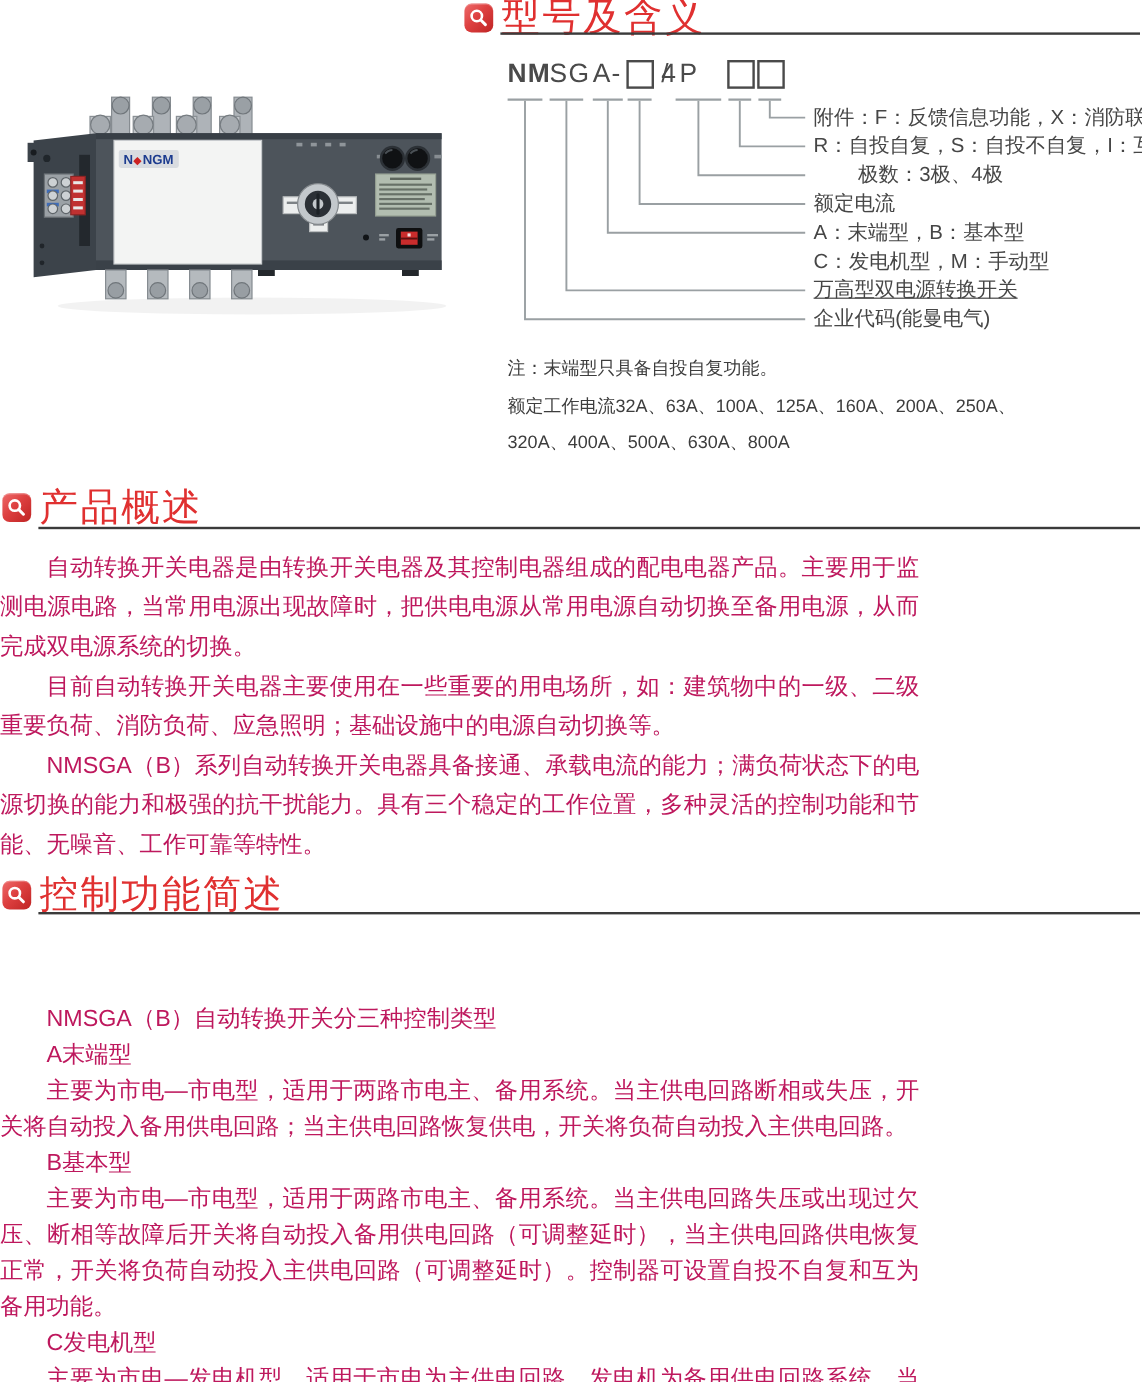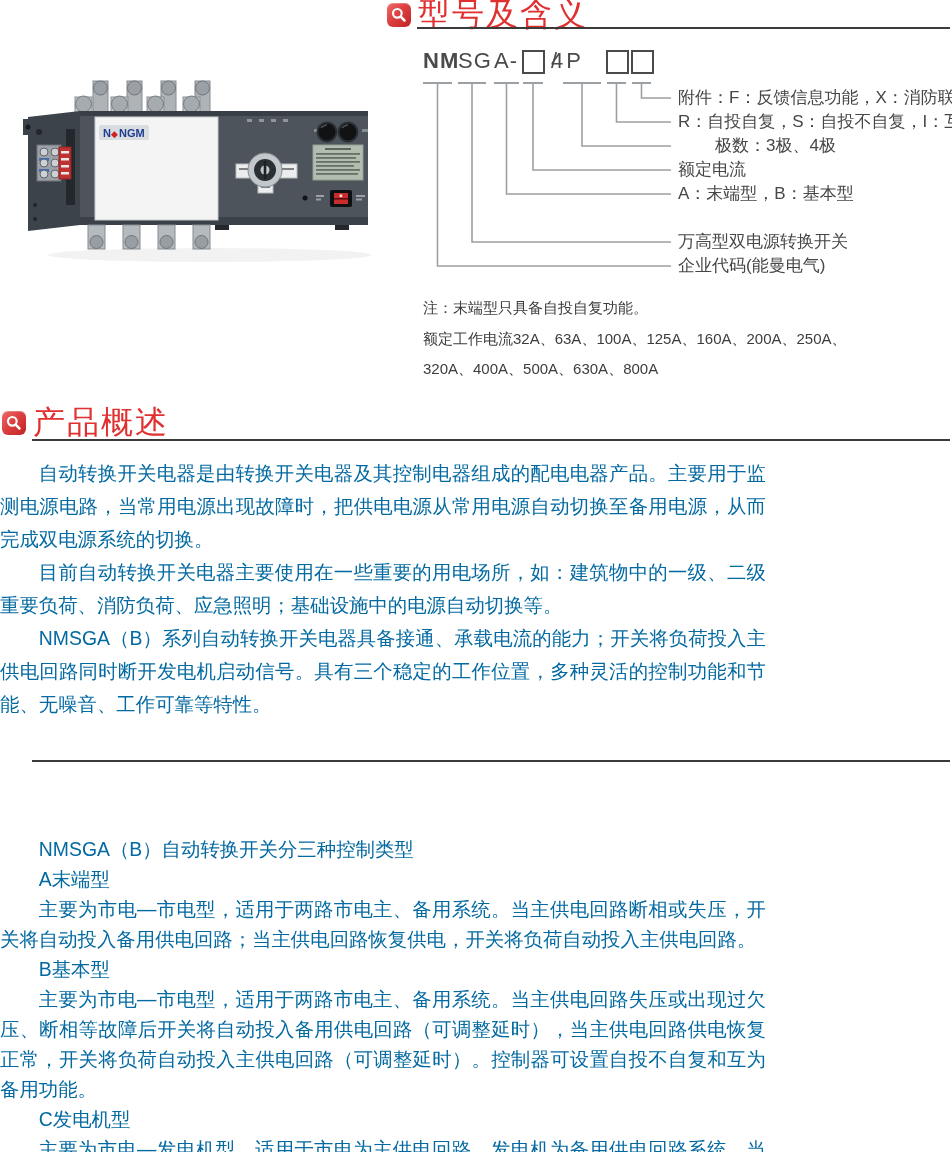--- a/index.html
+++ b/index.html
@@ -19,21 +19,21 @@
   .rule{position:absolute;height:2px;background:#3b3b3b;}
   
   .diagram{position:absolute;left:415px;top:44px;width:537px;height:246px;}
   .code-part{position:absolute;top:4px;font-size:22px;color:#4a4a4a;letter-spacing:1px;white-space:nowrap;}
   .code-box{position:absolute;top:6px;width:19px;height:20px;border:2px solid #4a4a4a;background:#fff;}
   .dg-label{position:absolute;left:263px;height:24px;line-height:24px;font-size:17px;color:#464646;white-space:nowrap;}
   .dg-svg{position:absolute;left:0;top:0;}
   
   .notes{position:absolute;left:423px;top:293px;font-size:15px;line-height:30.5px;color:#3d3d3d;white-space:nowrap;}
   
-  .bodytext{position:absolute;left:0;width:766px;text-align:justify;color:#0369a1;}
+  .bodytext{position:absolute;left:0;width:766px;text-align:justify;color:#be185d;}
   .bodytext p{margin:0;text-indent:2em;}
   .overview-text{top:457px;font-size:19.4px;line-height:33px;}
   .control-text{top:786px;font-size:19.4px;line-height:30px;margin-top:48px;}
   .device-wrap{position:absolute;left:15px;top:55px;width:375px;height:240px;}
 </style>
 </head>
 <body>
 
 <div class="page">
 
@@ -212,21 +212,22 @@
         <path d="M201.5 40 V78 H256"></path>
         <path d="M226.5 40 V54 H256"></path>
       </g>
     </svg>
 
     <div class="dg-label" style="top:42px;">附件：F：反馈信息功能，X：消防联动功能</div>
     <div class="dg-label" style="top:66px;">R：自投自复，S：自投不自复，I：互为备用</div>
     <div class="dg-label" style="top:90px;margin-left:37px;">极数：3极、4极</div>
     <div class="dg-label" style="top:114px;">额定电流</div>
     <div class="dg-label" style="top:138px;">A：末端型，B：基本型</div>
-    <div class="dg-label" style="top:186px;">万高型双电源转换开关</div>
+    <div class="dg-label" style="top:162px;">C：发电机型，M：手动型</div>
+    <div class="dg-label" style="top:186px;text-decoration:underline;">万高型双电源转换开关</div>
     <div class="dg-label" style="top:210px;">企业代码(能曼电气)</div>
   </div>
 
   <div class="notes">
     <div>注：末端型只具备自投自复功能。</div>
     <div>额定工作电流32A、63A、100A、125A、160A、200A、250A、</div>
     <div>320A、400A、500A、630A、800A</div>
   </div>
 
   <div class="sec-hdr" style="left:2px;top:410px;">
@@ -236,23 +237,32 @@
         <line x1="14" y1="14" x2="18.6" y2="18.6" stroke="#ffffff" stroke-width="3" stroke-linecap="round"></line>
       </svg>
     </span>
     <span class="sec-title">产品概述</span>
   </div>
   <div class="rule" style="left:32px;top:439px;width:918px;"></div>
 
   <div class="bodytext overview-text">
     <p>自动转换开关电器是由转换开关电器及其控制电器组成的配电电器产品。主要用于监测电源电路，当常用电源出现故障时，把供电电源从常用电源自动切换至备用电源，从而完成双电源系统的切换。</p>
     <p>目前自动转换开关电器主要使用在一些重要的用电场所，如：建筑物中的一级、二级重要负荷、消防负荷、应急照明；基础设施中的电源自动切换等。</p>
-    <p>NMSGA（B）系列自动转换开关电器具备接通、承载电流的能力；开关将负荷投入主供电回路同时断开发电机启动信号。具有三个稳定的工作位置，多种灵活的控制功能和节能、无噪音、工作可靠等特性。</p>
-  </div>
-
+    <p>NMSGA（B）系列自动转换开关电器具备接通、承载电流的能力；满负荷状态下的电源切换的能力和极强的抗干扰能力。具有三个稳定的工作位置，多种灵活的控制功能和节能、无噪音、工作可靠等特性。</p>
+  </div>
+
+  <div class="sec-hdr" style="left:2px;top:733px;">
+    <span class="sec-icon">
+      <svg width="20" height="20" viewBox="0 0 24 24">
+        <circle cx="10" cy="10" r="5.2" fill="none" stroke="#ffffff" stroke-width="2.6"></circle>
+        <line x1="14" y1="14" x2="18.6" y2="18.6" stroke="#ffffff" stroke-width="3" stroke-linecap="round"></line>
+      </svg>
+    </span>
+    <span class="sec-title">控制功能简述</span>
+  </div>
   <div class="rule" style="left:32px;top:760px;width:918px;"></div>
 
   <div class="bodytext control-text">
     <p>NMSGA（B）自动转换开关分三种控制类型</p>
     <p>A末端型</p>
     <p>主要为市电—市电型，适用于两路市电主、备用系统。当主供电回路断相或失压，开关将自动投入备用供电回路；当主供电回路恢复供电，开关将负荷自动投入主供电回路。</p>
     <p>B基本型</p>
     <p>主要为市电—市电型，适用于两路市电主、备用系统。当主供电回路失压或出现过欠压、断相等故障后开关将自动投入备用供电回路（可调整延时），当主供电回路供电恢复正常，开关将负荷自动投入主供电回路（可调整延时）。控制器可设置自投不自复和互为备用功能。</p>
     <p>C发电机型</p>
     <p>主要为市电—发电机型，适用于市电为主供电回路、发电机为备用供电回路系统。当主供电回路出现断电、过欠压、断相等故障后开关控制器发出启动发电机信号，当发电机电压正常开关负荷自动投入发电机供电回路。当主供电回路供电恢复正常，开关将负荷投入主供电回路同时断开发电机启动信号。</p>

